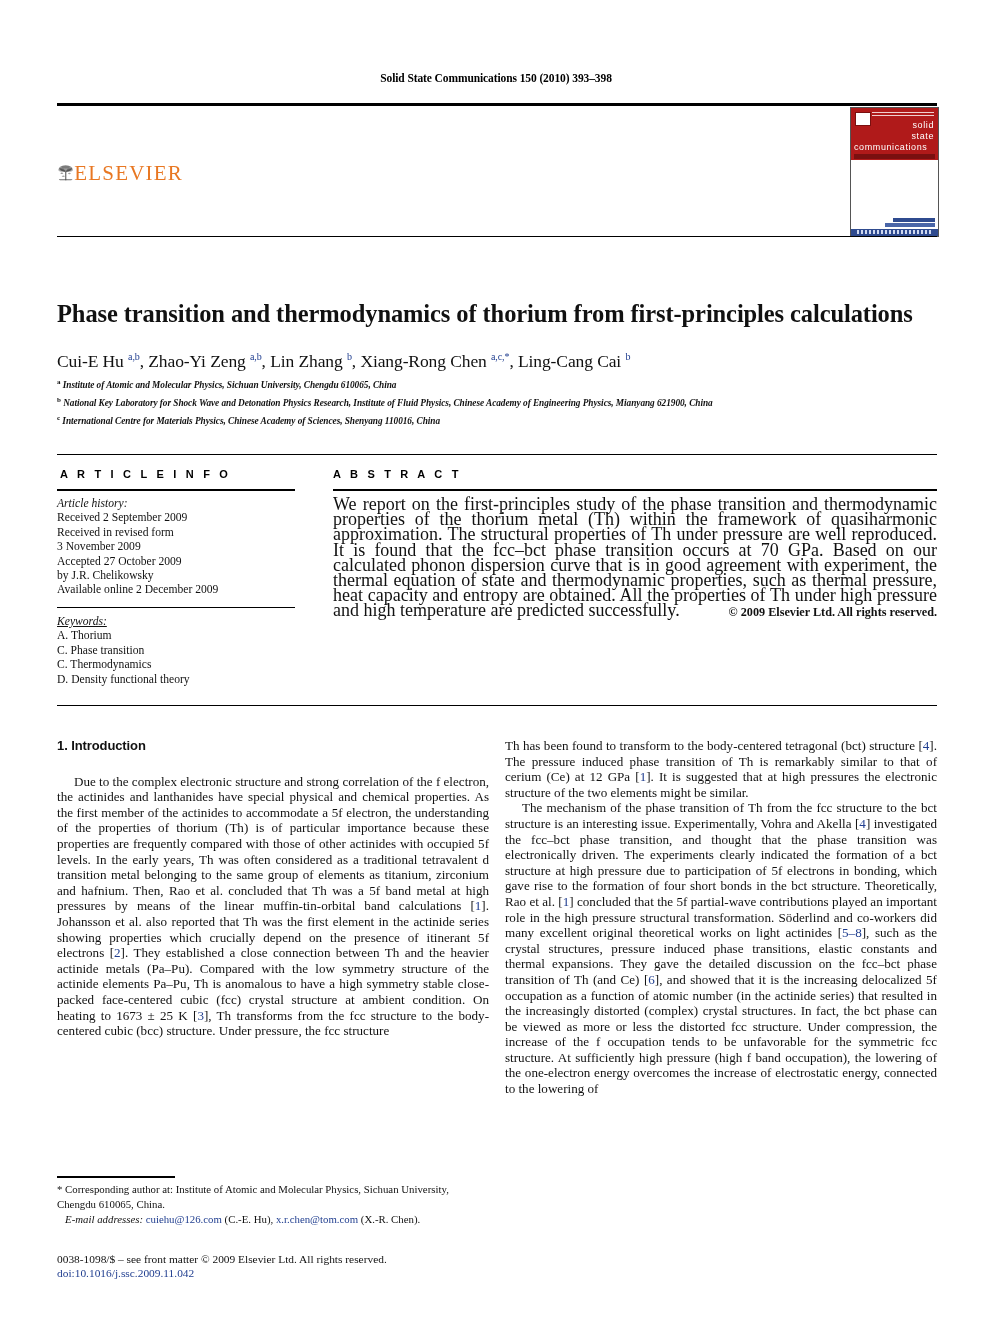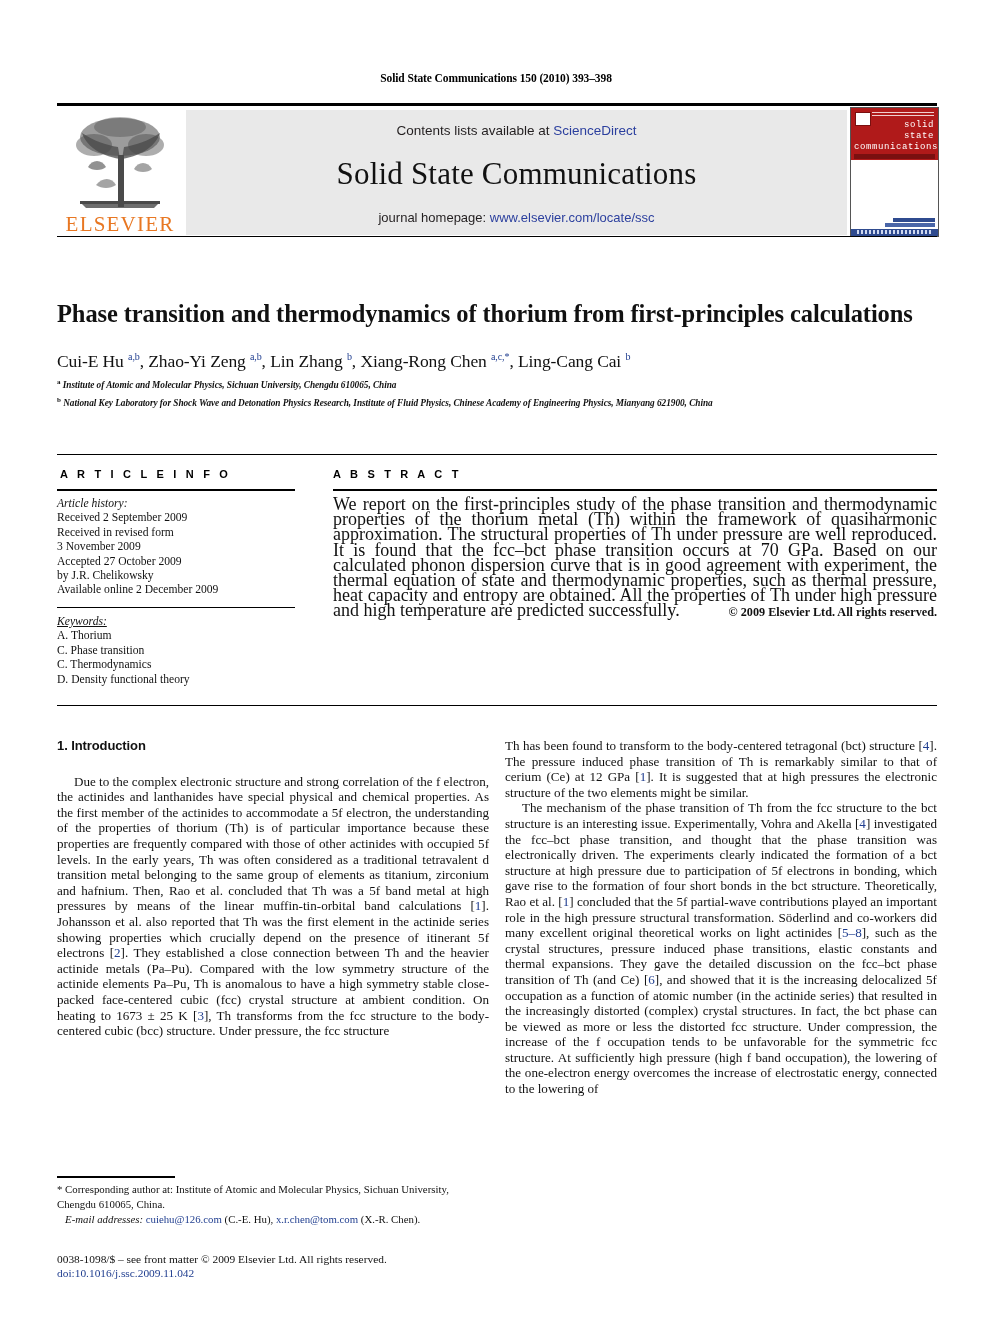--- a/index.html
+++ b/index.html
@@ -50,23 +50,21 @@
     height: 3px;
     background: #000;
   }
   .elsevier-block {
     position: absolute;
     left: 0;
     top: 7px;
     width: 126px;
     height: 125px;
     display: flex;
-    flex-direction: column;
     align-items: center;
-    justify-content: flex-end;
   }
   .tree-svg { display:block; }
   .elsevier-word {
     font-family: "Liberation Serif", serif;
     font-size: 21px;
     letter-spacing: 1.2px;
     color: #E87722;
     line-height: 1;
     margin-top: 1px;
   }
@@ -135,21 +133,21 @@
   }
   .cover-toptext {
     position: absolute;
     left: 21px; top: 4px;
     width: 62px; height: 6px;
     background: repeating-linear-gradient(to bottom,#f0cfcf 0px,#f0cfcf 1px,transparent 1px,transparent 3px);
   }
   .cover-word {
     position: absolute;
     right: 4px;
-    font-family: Liberation Mono, monospace;
+    font-family: Liberation Sans, sans-serif;
     font-size: 9px;
     color: #ffffff;
     letter-spacing: 0.6px;
     line-height: 1;
   }
   .cw1 { top: 13px; }
   .cw2 { top: 24px; padding-left: 24px; }
   .cw3 { top: 35px; left: 3px; right:auto; }
   .cover-bar {
     position: absolute;
@@ -399,25 +397,20 @@
           <path d="M20 52 C24 44 34 44 38 52 C34 56 24 56 20 52 Z" opacity="0.6"></path>
           <path d="M66 54 C70 46 80 46 84 54 C80 58 70 58 66 54 Z" opacity="0.5"></path>
           <path d="M28 70 C34 62 44 62 48 70 C42 74 34 74 28 70 Z" opacity="0.5"></path>
           <rect x="12" y="86" width="80" height="3"></rect>
           <path d="M14 89 L90 89 L86 93 L18 93 Z" opacity="0.8"></path>
         </g>
       </svg>
       <div class="elsevier-word">ELSEVIER</div>
     </div>
 
-    <div class="masthead-center">
-      <div class="contents-line"><span>Contents lists available at </span><span class="sd-link">ScienceDirect</span></div>
-      <div class="journal-title">Solid State Communications</div>
-      <div class="homepage-line"><span>journal homepage: </span><span class="hp-link">www.elsevier.com/locate/ssc</span></div>
-    </div>
 
     <div class="cover">
       <div class="cover-red"></div>
       <div class="cover-logo"></div>
       <div class="cover-toptext"></div>
       <div class="cover-word cw1">solid</div>
       <div class="cover-word cw2">state</div>
       <div class="cover-word cw3">communications</div>
       <div class="cover-bar"></div>
       <div class="cover-white"></div>
@@ -429,20 +422,21 @@
     </div>
   </div>
 
   <div class="rule-under-masthead"></div>
 
   <h1 class="article-title">Phase transition and thermodynamics of thorium from first-principles calculations</h1>
   <div class="authors">Cui-E Hu <sup>a,b</sup>, Zhao-Yi Zeng <sup>a,b</sup>, Lin Zhang <sup>b</sup>, Xiang-Rong Chen <sup>a,c,</sup><sup>*</sup>, Ling-Cang Cai <sup>b</sup></div>
 
   <div class="aff aff-a"><sup>a</sup> <span>Institute of Atomic and Molecular Physics, Sichuan University, Chengdu 610065, China</span></div>
   <div class="aff aff-b"><sup>b</sup> <span>National Key Laboratory for Shock Wave and Detonation Physics Research, Institute of Fluid Physics, Chinese Academy of Engineering Physics, Mianyang 621900, China</span></div>
+  <div class="aff aff-c"><sup>c</sup> <span>International Centre for Materials Physics, Chinese Academy of Sciences, Shenyang 110016, China</span></div>
 
   <div class="band-rule-top"></div>
 
   <div class="sec-head info-head">A R T I C L E   I N F O</div>
   <div class="sec-head abs-head">A B S T R A C T</div>
   <div class="info-rule"></div>
   <div class="abs-rule"></div>
 
   <div class="history">
     <div class="lbl">Article history:</div>

